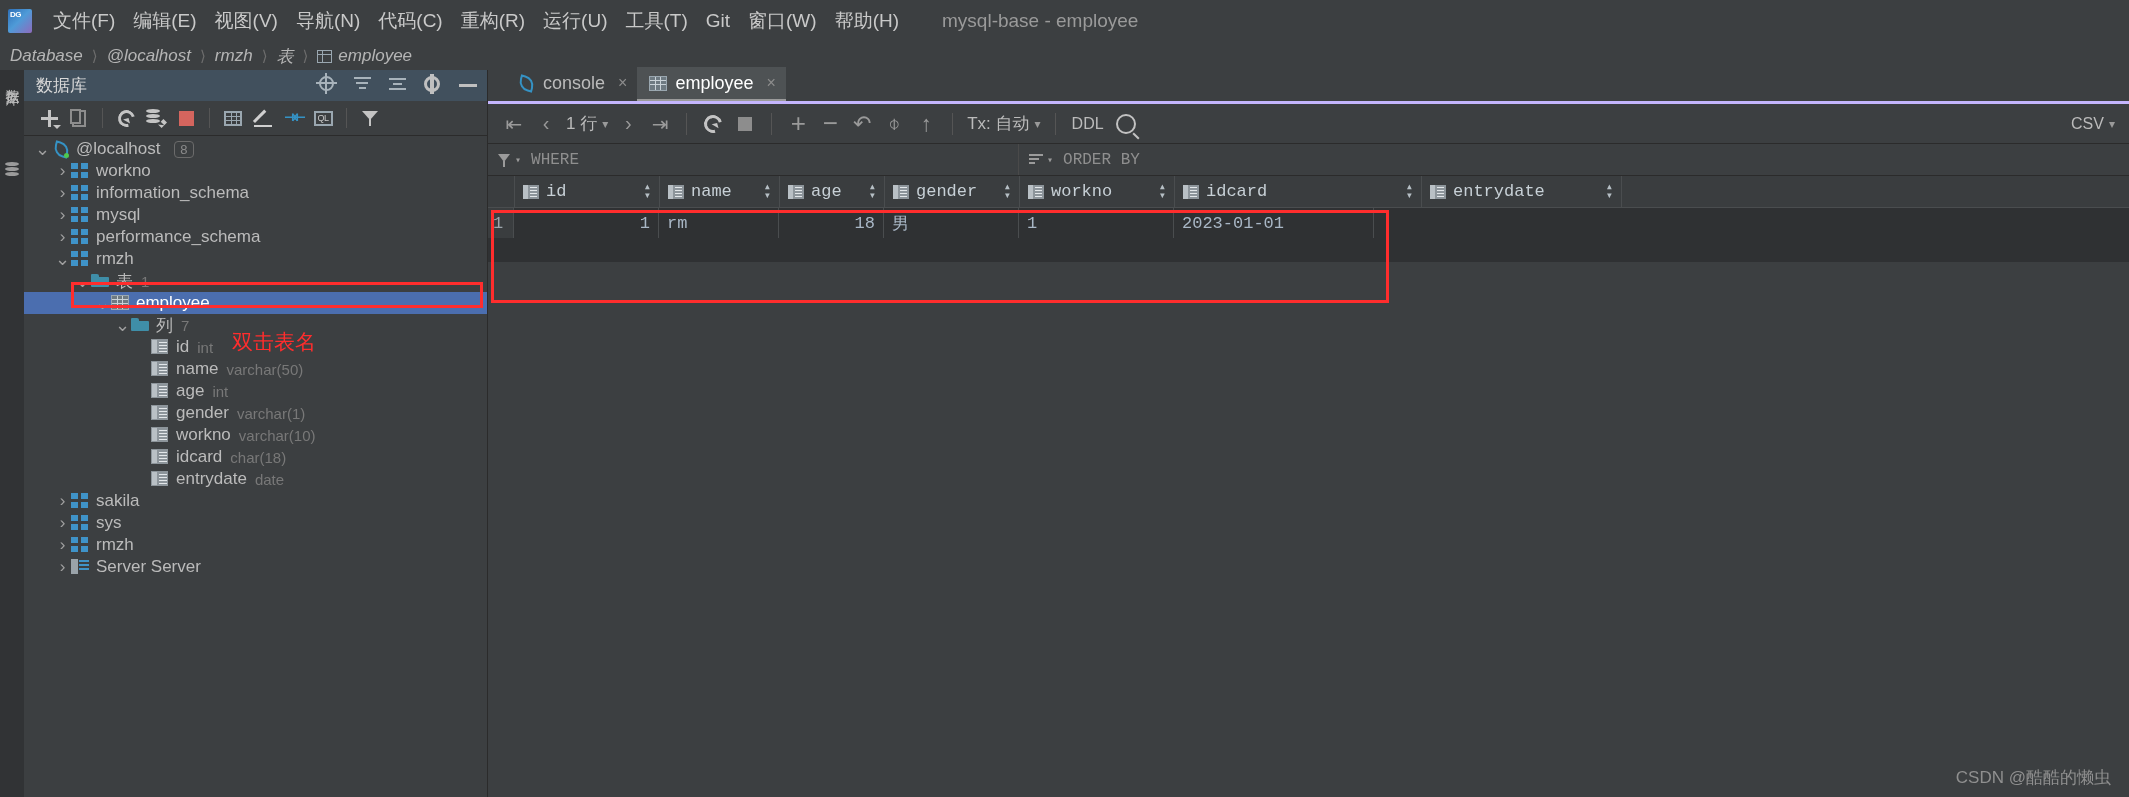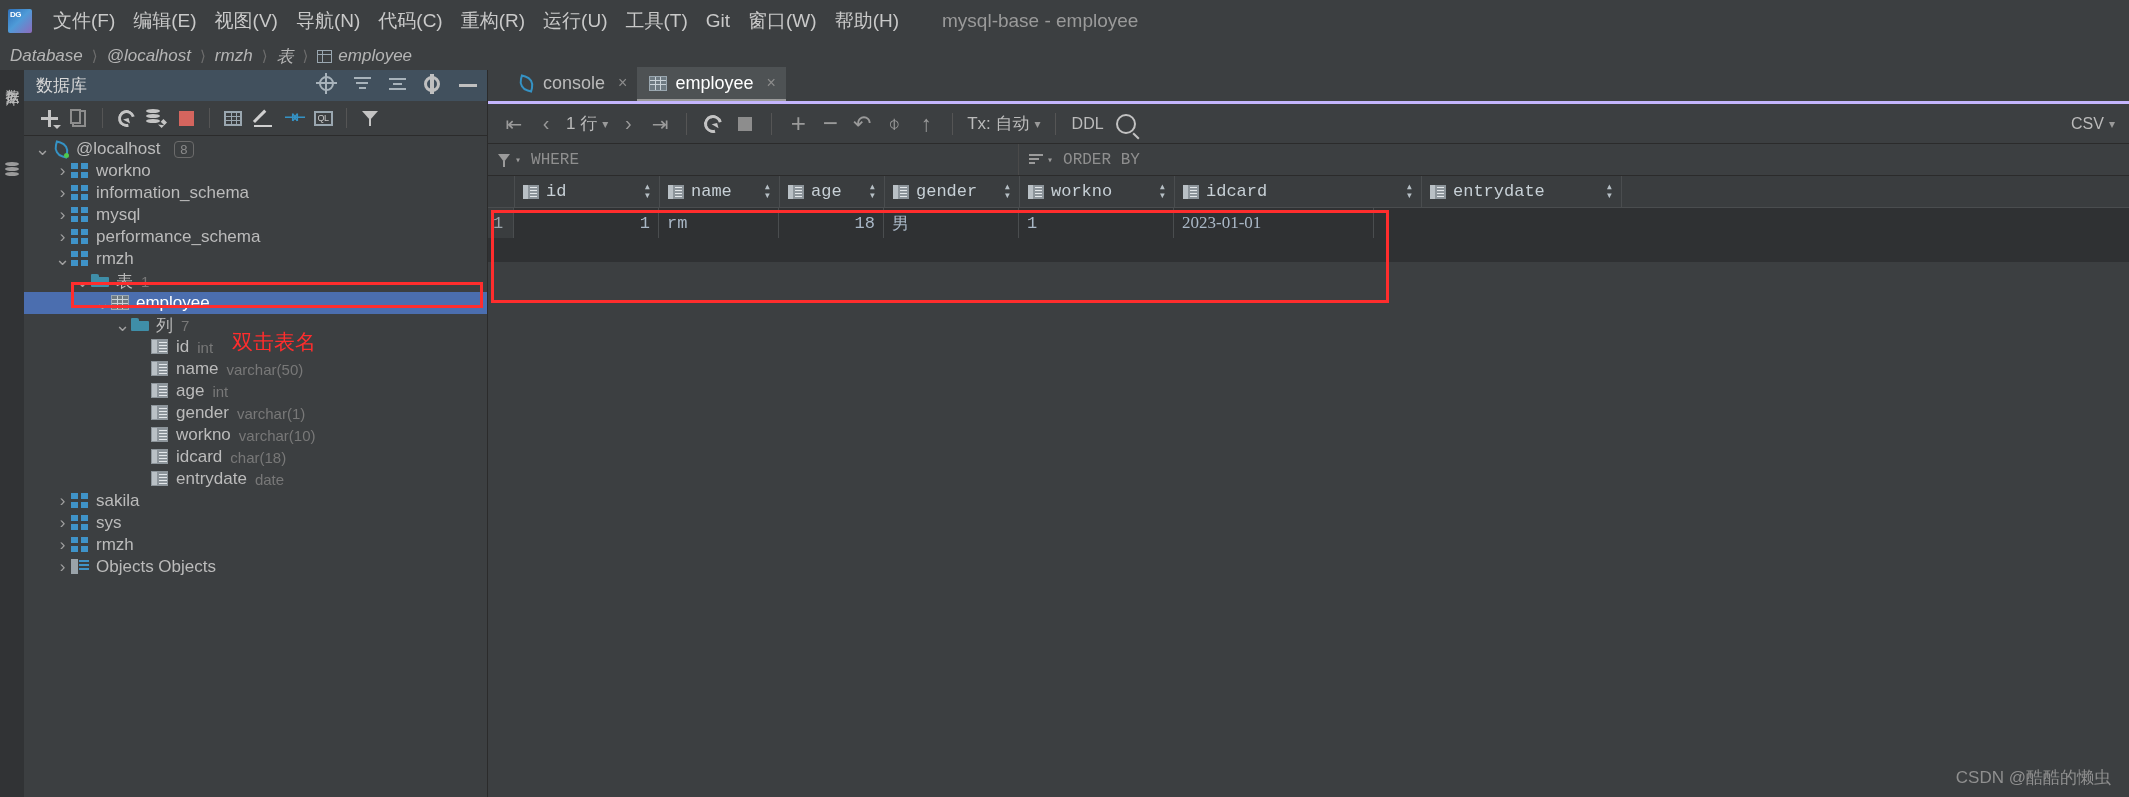--- a/index.html
+++ b/index.html
@@ -762,21 +762,21 @@
               <i></i>
             </div>
           </span>
           <span class="tree-label">rmzh</span>
         </div>
         <div class="tree-row" style="padding-left: 30px;">
           <span class="chev" style="font-size: 17px;">›</span>
           <span class="tree-icon">
             <div class="ic-server"></div>
           </span>
-          <span class="tree-label">Objects Objects</span>
+          <span class="tree-label">Server Server</span>
         </div>
       </div>
 
     <div class="annot-text" style="left:208px; top:258px;">双击表名</div>
     <div class="annot-box" style="left:47px; top:212px; width:412px; height:26px;"></div>
   </div>
 
   <div class="main">
 
     <div class="tabbar" id="tabbar">
@@ -891,21 +891,21 @@
           </div>
         </div>
       <div id="dg-body">
           <div class="dg-row">
             <div class="dg-rownum">1</div>
             <div class="dg-td num" style="flex: 0 0 145px;">1</div>
             <div class="dg-td" style="flex: 0 0 120px;">rm</div>
             <div class="dg-td num" style="flex: 0 0 105px;">18</div>
             <div class="dg-td" style="flex: 0 0 135px;">男</div>
             <div class="dg-td" style="flex: 0 0 155px;">1</div>
-            <div class="dg-td" style="flex: 0 0 200px; font-family: Liberation Serif, serif;">2023-01-01</div>
+            <div class="dg-td" style="flex: 0 0 200px;">2023-01-01</div>
           </div>
         </div>
       <div class="dg-empty"></div>
     </div>
 
     <div class="annot-box" style="left:3px; top:140px; width:898px; height:93px;"></div>
 
     <div class="watermark">CSDN @酷酷的懒虫</div>
   </div>
 

